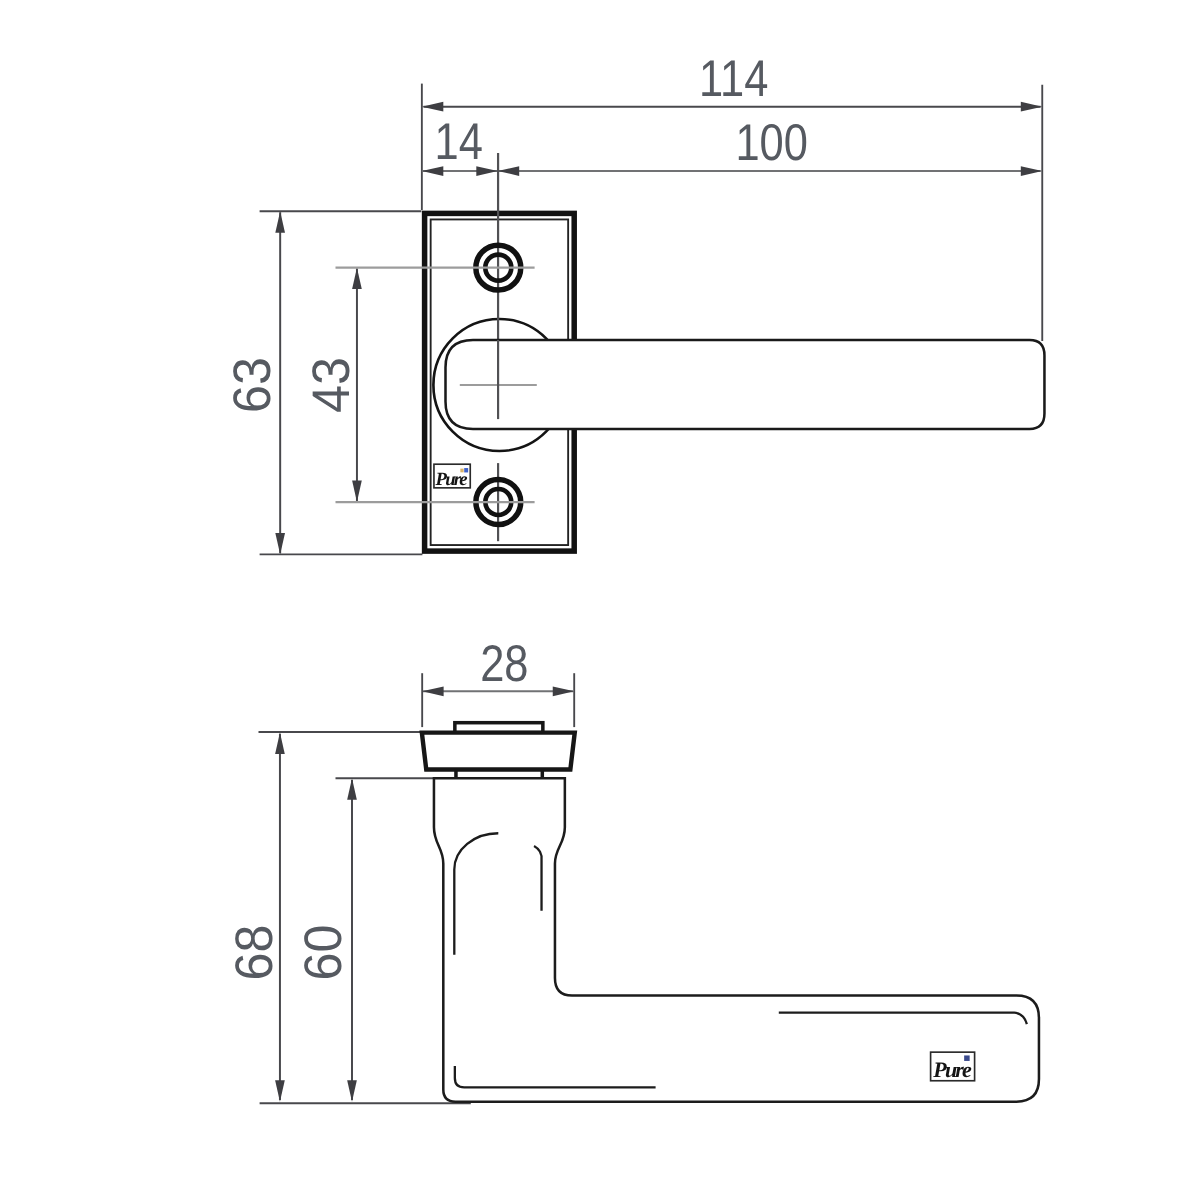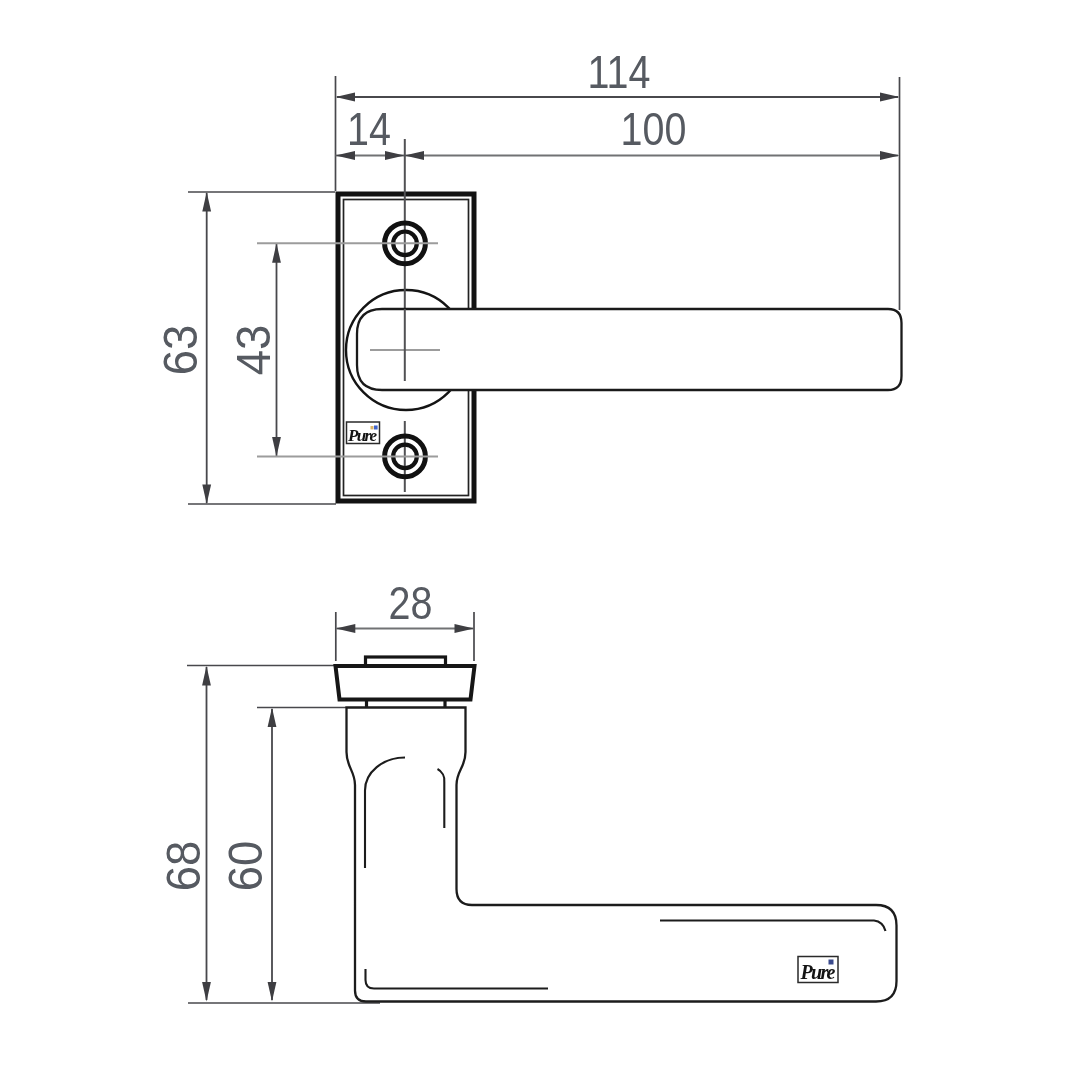--- a/index.html
+++ b/index.html
@@ -1,16 +1,16 @@
 <!DOCTYPE html>
 <html><head>
 <meta charset="utf-8">
 <style>
   html,body{margin:0;padding:0;background:#ffffff;}
-  #canvas{width:948px;height:1080px;position:relative;background:#ffffff;}
+  #canvas{width:948px;height:1080px;position:relative;background:#ffffff;padding-left:48px;}
   text{font-family:"Liberation Sans",sans-serif;fill:#565a61;}
 </style>
 </head>
 <body>
 <div id="canvas">
 <svg width="1080" height="1080" viewBox="0 0 1080 1080" xmlns="http://www.w3.org/2000/svg">
 <defs></defs>
 
 <rect x="0" y="0" width="1080" height="1080" fill="#ffffff"></rect>
 

